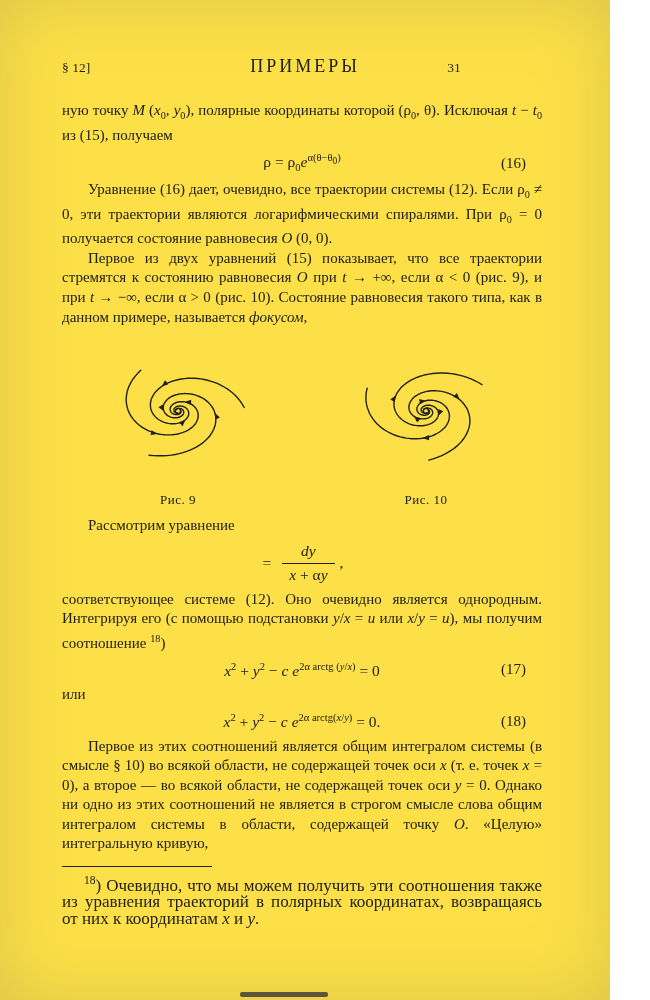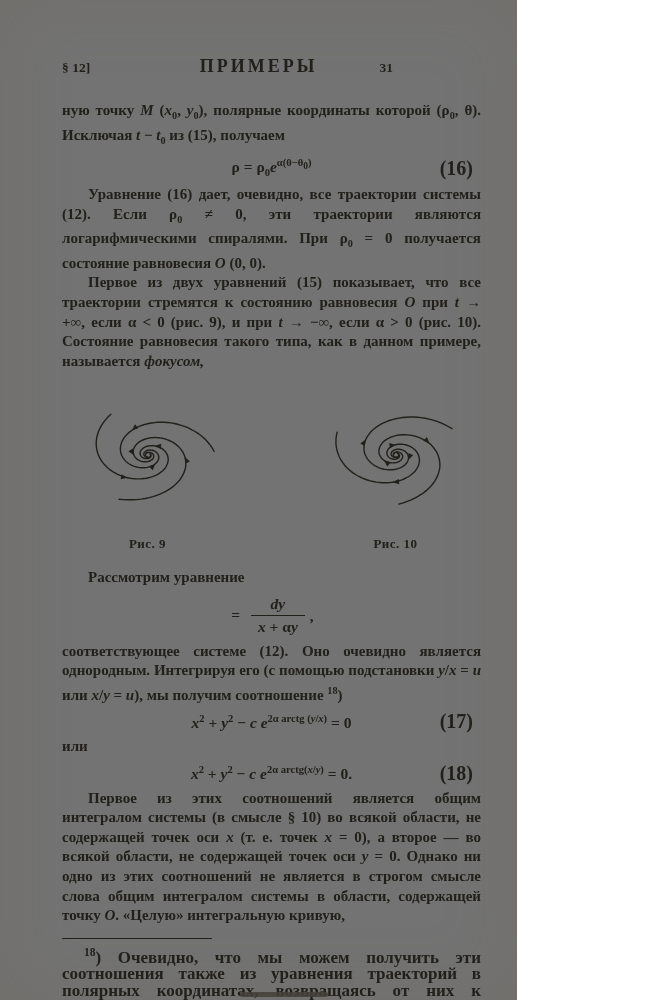--- a/index.html
+++ b/index.html
@@ -1,59 +1,58 @@
 <!DOCTYPE html>
 <html><head>
 <meta charset="utf-8">
 <style>
   * { margin: 0; padding: 0; box-sizing: border-box; }
   html, body { width: 650px; height: 1000px; overflow: hidden; }
   body { font-family: "Liberation Serif", serif; }
 
   .page {
     position: relative;
-    width: 517px; height: 1000px;
-    background: #737373;
+    width: 610px; height: 1000px;
+    background: #fde047;
     color: #22201b;
     box-shadow: inset 0 0 70px rgba(110,100,78,.22);
     overflow: hidden;
-    font-weight: bold;
   }
 
   .header {
     padding: 56px 62px 0 62px;
     display: grid;
     grid-template-columns: 1fr auto 1fr;
     align-items: baseline;
     font-size: 13.5px;
   }
   .header .sec   { text-align: left; }
   .header .title { letter-spacing: 3px; font-size: 18px; }
   .header .pg    { text-align: center; }
 
   .content {
-    padding: 24px 36px 0 62px;
+    padding: 24px 68px 0 62px;
     font-size: 15px;
     line-height: 19.6px;
     text-align: justify;
   }
   .content p { text-align: justify; }
   p.indent { text-indent: 26px; }
 
   .equation {
     position: relative;
     text-align: center;
     padding: 7px 0 5px;
     font-size: 15.5px;
     line-height: 1.2;
   }
   .eq-number {
-    position: absolute; right: 8px; top: 50%;
+    position: absolute; right: 16px; top: 50%;
     transform: translateY(-50%);
-    font-size: 20px;
+    font-size: 15px;
   }
   .frac {
     display: inline-block;
     vertical-align: middle;
     text-align: center;
     line-height: 1.2;
     margin: 0 5px;
   }
   .fr-num { display: block; padding: 0 7px 2px; border-bottom: 1.3px solid #22201b; }
   .fr-den { display: block; padding: 2px 7px 0; }
@@ -61,21 +60,21 @@
   .eq-trail { vertical-align: middle; }
 
   sup { font-size: 0.68em; }
   sub { font-size: 0.68em; }
   sup sub { font-size: 0.9em; }
 
   .figrow {
     display: flex;
     justify-content: center;
     gap: 16px;
-    margin: 10px 0 14px;
+    margin: 10px 0 6px;
     align-items: flex-end;
   }
   .figure { width: 232px; text-align: center; }
   .figure svg { display: block; }
   .figcap { font-size: 13px; margin-top: 3px; letter-spacing: .5px; }
 
   .fnrule {
     width: 150px;
     border-top: 1.1px solid #22201b;
     margin: 12px 0 6px;

